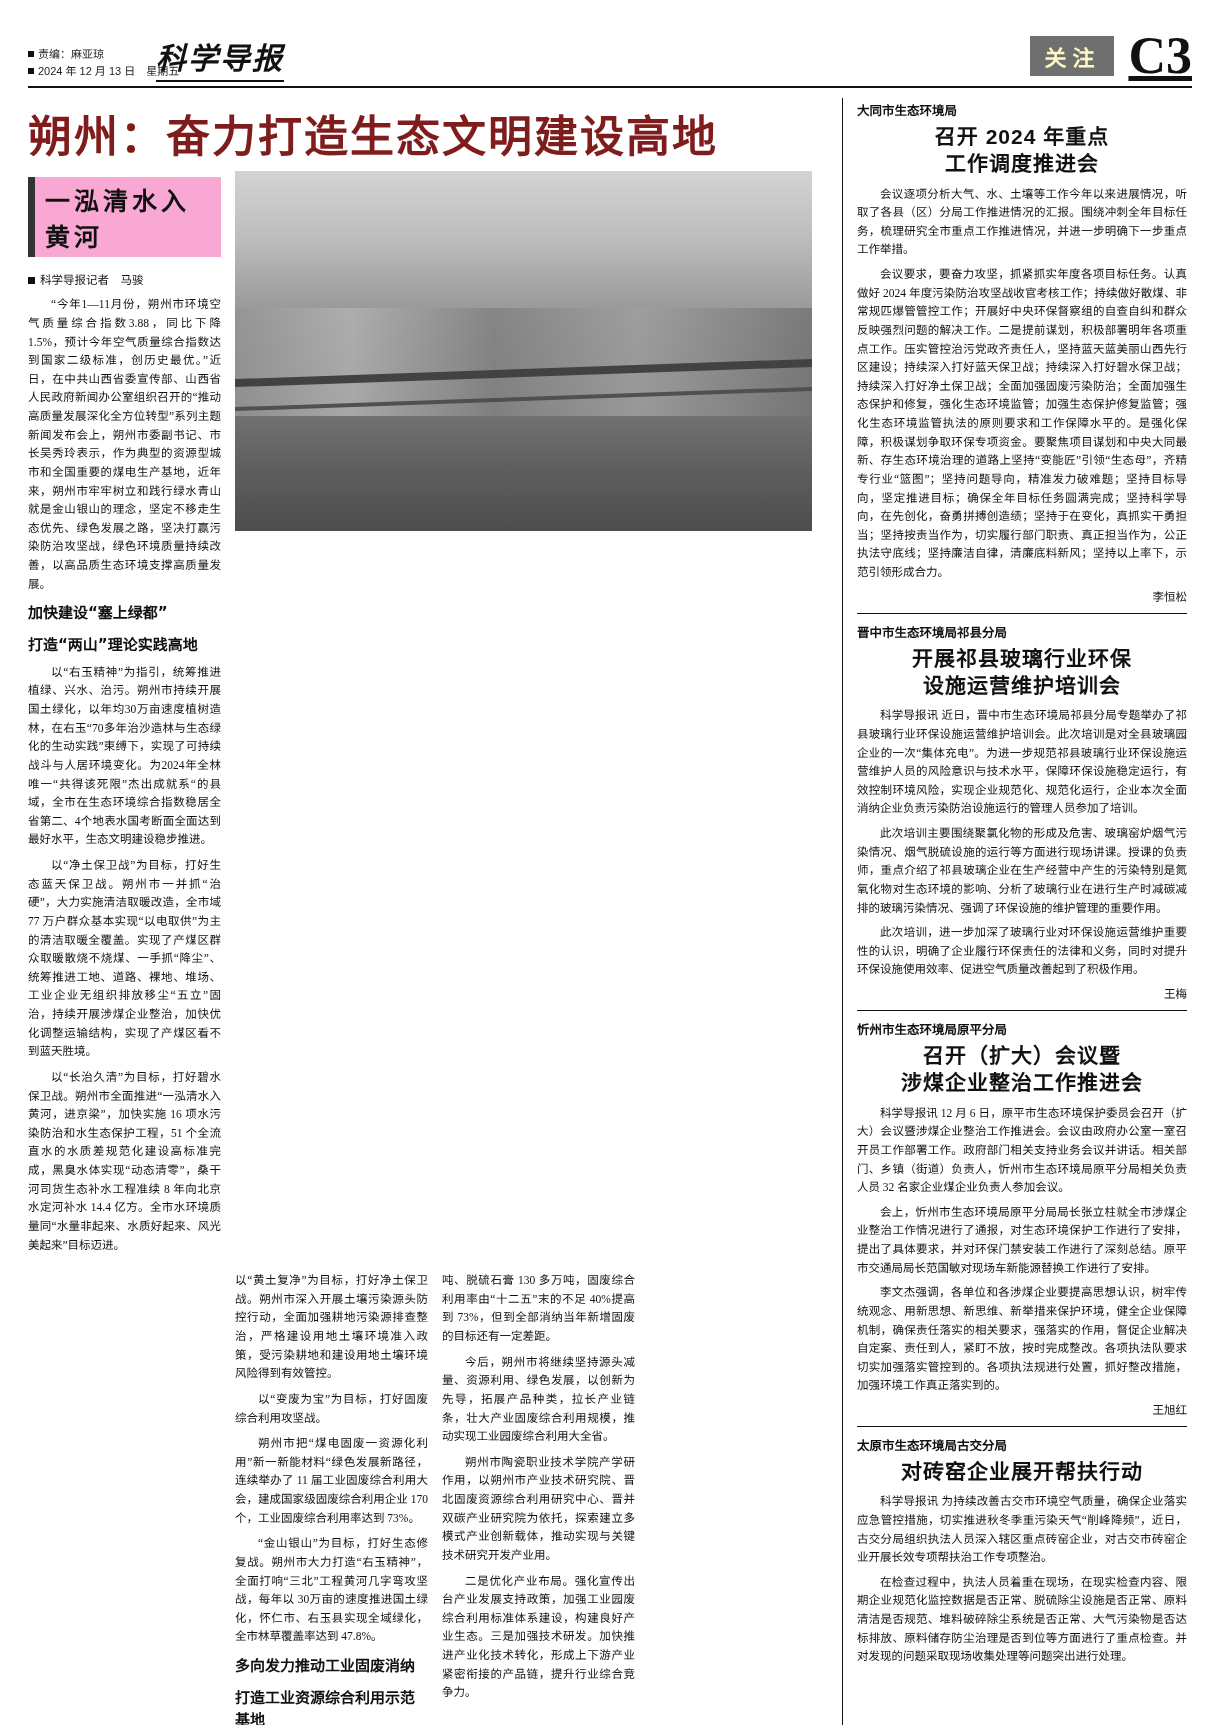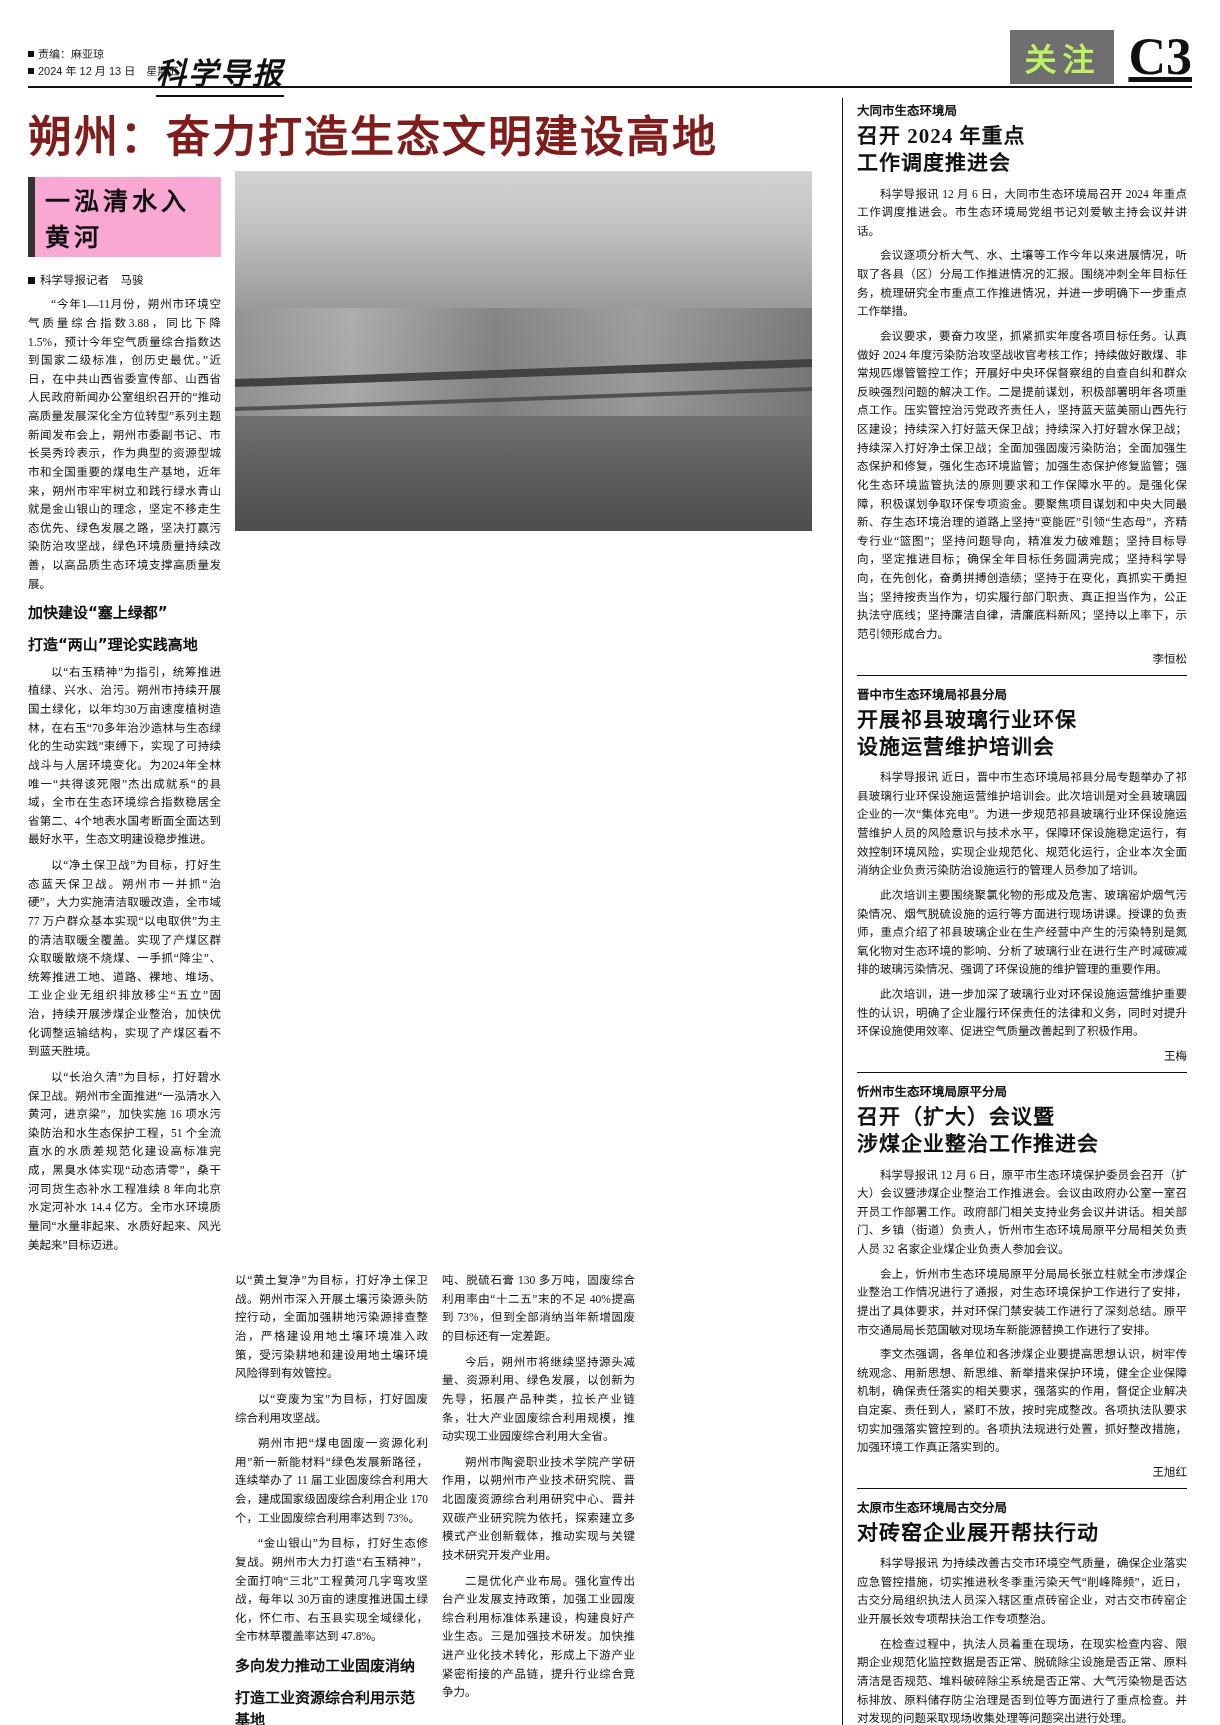--- a/index.html
+++ b/index.html
@@ -11,25 +11,25 @@
     position:relative;
     overflow:hidden;
   }
   .page{position:relative;width:1220px;height:1213px;box-sizing:border-box;padding:0 28px;}
 
   
   .masthead{position:relative;height:86px;border-bottom:2px solid #111;display:flex;align-items:flex-start;}
   .mast-left{padding-top:46px;width:120px;font-size:11px;line-height:1.5;color:#222;font-family:"Liberation Sans",sans-serif;}
   .mast-left div{white-space:nowrap;}
   .mast-left .sq{display:inline-block;width:6px;height:6px;background:#111;margin-right:4px;vertical-align:1px;}
-  .mast-logo{padding-top:49px;margin-left:8px;font-size:30px;letter-spacing:2px;font-weight:bold;font-style:italic;
+  .mast-logo{padding-top:34px;margin-left:8px;font-size:30px;letter-spacing:2px;font-weight:bold;font-style:italic;
       font-family:"Liberation Serif",serif;color:#111;position:relative;}
   .mast-logo:after{content:"";position:absolute;left:0;right:0;bottom:-4px;height:2px;background:#111;}
   .mast-right{margin-left:auto;display:flex;align-items:center;padding-top:30px;}
-  .mast-badge{background:#6f6f6f;color:#bef264;font-size:32px;padding:4px 14px;letter-spacing:6px;font-weight:bold;
+  .mast-badge{background:#6f6f6f;color:#fef9c3;font-size:22px;padding:4px 14px;letter-spacing:6px;font-weight:bold;
       font-family:"Liberation Serif",serif;}
   .mast-page{font-size:52px;font-weight:bold;margin-left:14px;font-family:"Liberation Serif",serif;line-height:1;text-decoration:underline;}
 
   
   .body-wrap{display:flex;margin-top:10px;}
   .left-zone{width:800px;}
   .right-rail{width:330px;margin-left:14px;border-left:1px solid #111;padding-left:14px;}
 
   
   h1.main-head{
@@ -67,21 +67,21 @@
   .ptext.ind{text-indent:2em;}
   h3.sec{font-size:15px;font-weight:bold;margin:10px 0 6px 0;line-height:1.45;font-family:"DejaVu Sans","Liberation Sans",sans-serif;}
 
   .cols3{display:flex;margin-top:8px;}
   .cols3 .c{width:193px;margin-right:14px;}
   .cols3 .c:last-child{margin-right:0;}
   hr.thin{border:none;border-top:1px solid #111;margin:9px 0 8px 0;}
 
   
   .rail-org{font-size:12.5px;font-weight:bold;margin:2px 0 4px 0;font-family:"DejaVu Sans","Liberation Sans",sans-serif;}
-  .rail-head{font-size:21px;font-weight:bold;line-height:1.3;margin:0 0 7px 0;font-family:Liberation Serif, serif;letter-spacing:1px;}
+  .rail-head{font-size:21px;font-weight:bold;line-height:1.3;margin:0 0 7px 0;font-family:Liberation Sans, sans-serif;letter-spacing:1px;text-align:center;}
   .rail-p{font-size:11.5px;line-height:1.62;text-align:justify;text-justify:inter-ideograph;text-indent:2em;margin:0 0 6px 0;}
   .rail-sig{text-align:right;font-size:11.5px;margin:4px 0 2px 0;}
   .rail-block{margin-bottom:8px;}
 </style>
 </head>
 <body>
 
 <div class="page">
 
   <div class="masthead">
@@ -144,21 +144,20 @@
       </div>
 
     </div>
 
     <div class="right-rail">
 
       <div class="rail-block">
         <div class="rail-org">大同市生态环境局</div>
         <div class="rail-head" style="white-space:pre-line;">召开 2024 年重点
 工作调度推进会</div>
-        <p class="rail-p">科学导报讯 12 月 6 日，大同市生态环境局召开 2024 年重点工作调度推进会。市生态环境局党组书记刘爱敏主持会议并讲话。</p>
         <p class="rail-p">会议逐项分析大气、水、土壤等工作今年以来进展情况，听取了各县（区）分局工作推进情况的汇报。围绕冲刺全年目标任务，梳理研究全市重点工作推进情况，并进一步明确下一步重点工作举措。</p>
         <p class="rail-p">会议要求，要奋力攻坚，抓紧抓实年度各项目标任务。认真做好 2024 年度污染防治攻坚战收官考核工作；持续做好散煤、非常规匹爆管管控工作；开展好中央环保督察组的自查自纠和群众反映强烈问题的解决工作。二是提前谋划，积极部署明年各项重点工作。压实管控治污党政齐责任人，坚持蓝天蓝美丽山西先行区建设；持续深入打好蓝天保卫战；持续深入打好碧水保卫战；持续深入打好净土保卫战；全面加强固废污染防治；全面加强生态保护和修复，强化生态环境监管；加强生态保护修复监管；强化生态环境监管执法的原则要求和工作保障水平的。是强化保障，积极谋划争取环保专项资金。要聚焦项目谋划和中央大同最新、存生态环境治理的道路上坚持“变能匠”引领“生态母”，齐精专行业“篮图”；坚持问题导向，精准发力破难题；坚持目标导向，坚定推进目标；确保全年目标任务圆满完成；坚持科学导向，在先创化，奋勇拼搏创造绩；坚持于在变化，真抓实干勇担当；坚持按责当作为，切实履行部门职责、真正担当作为，公正执法守底线；坚持廉洁自律，清廉底料新风；坚持以上率下，示范引领形成合力。</p>
         <div class="rail-sig">李恒松</div>
       </div>
 
       <hr class="thin">
 
       <div class="rail-block">
         <div class="rail-org">晋中市生态环境局祁县分局</div>
         <div class="rail-head" style="white-space:pre-line;">开展祁县玻璃行业环保

